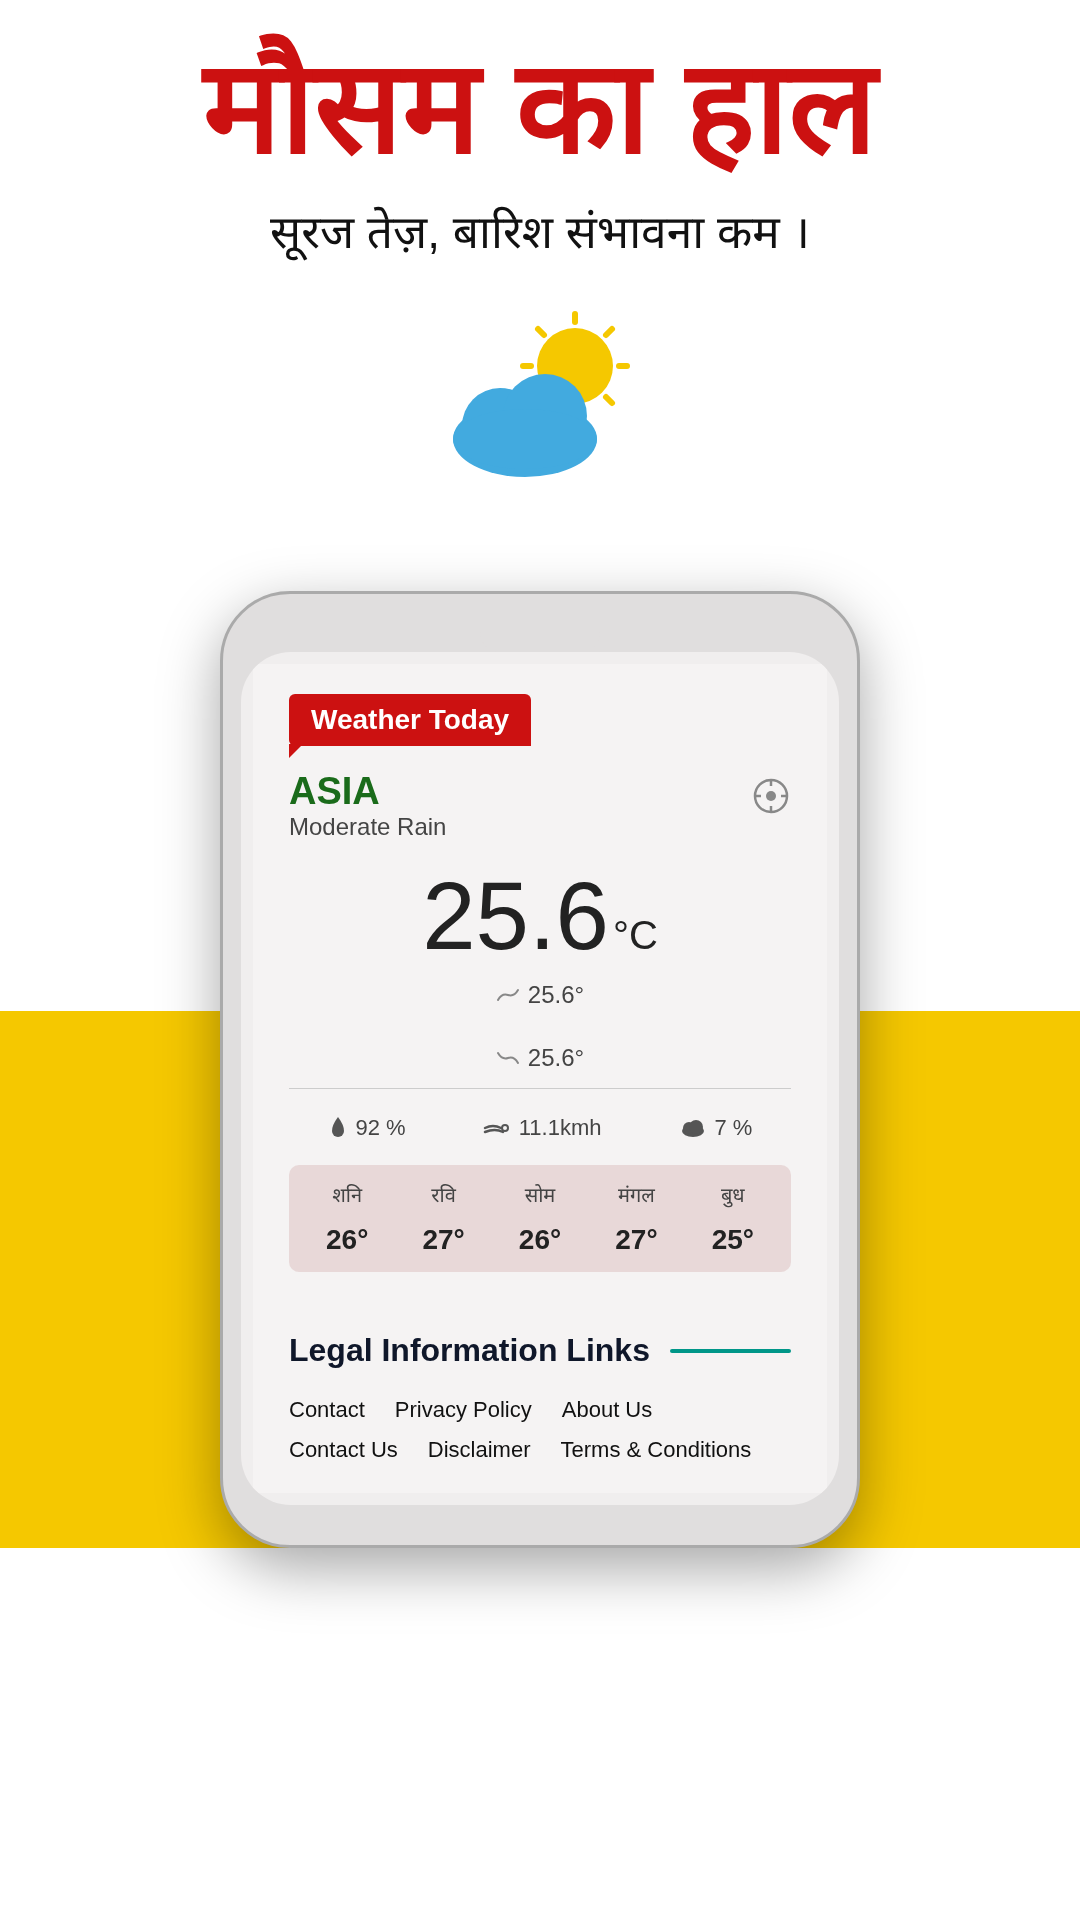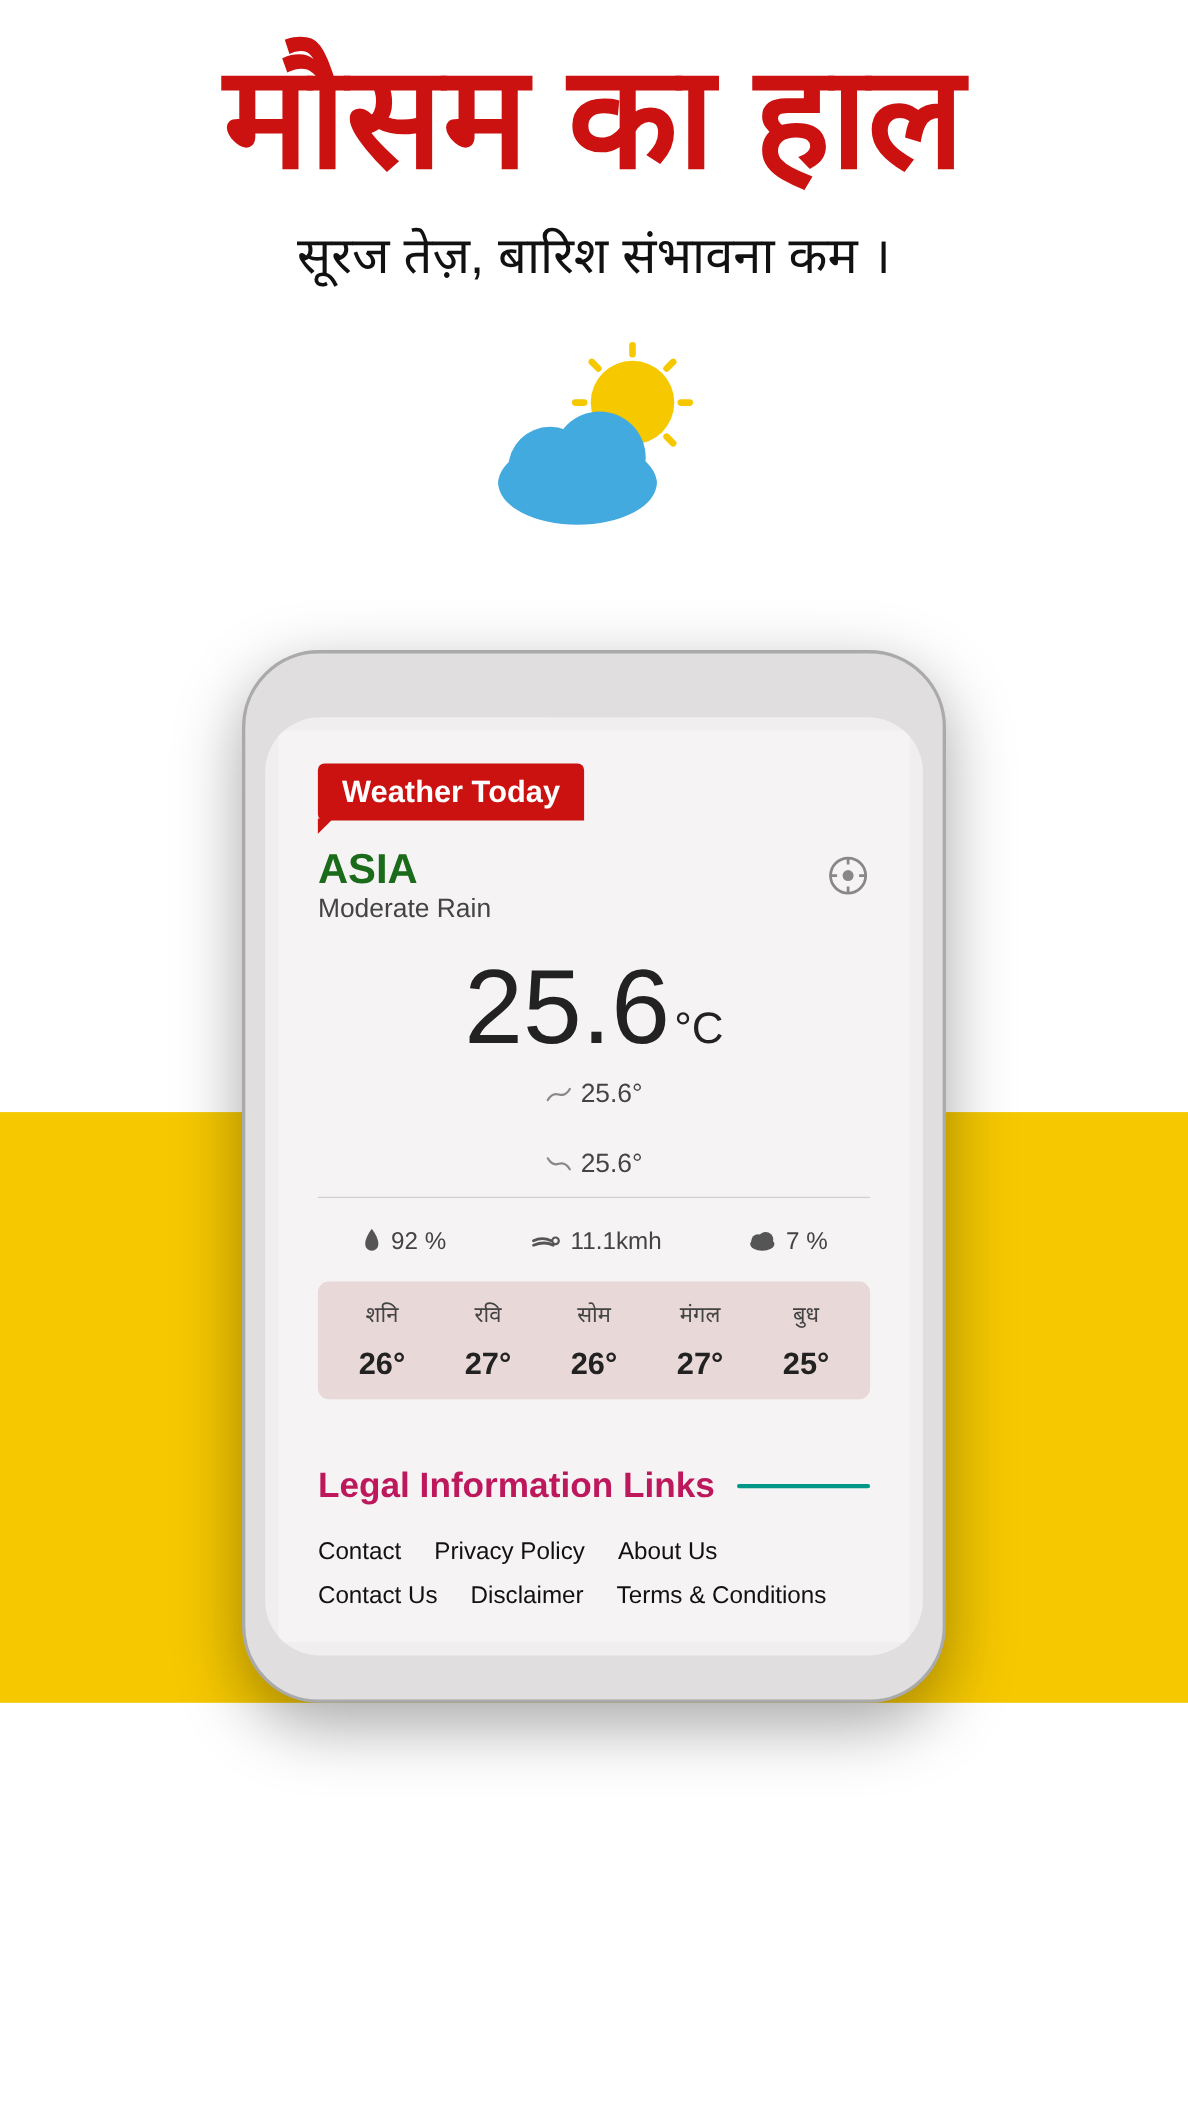--- a/index.html
+++ b/index.html
@@ -219,21 +219,21 @@
     }
     .legal-title-row {
       display: flex;
       align-items: center;
       gap: 20px;
       margin-bottom: 28px;
     }
     .legal-title {
       font-size: 32px;
       font-weight: 800;
-      color: #be185d;
+      color: #0f172a;
       white-space: nowrap;
     }
     .legal-line {
       flex: 1;
       height: 4px;
       background: #009688;
       border-radius: 2px;
     }
     .legal-links-row {
       display: flex;

